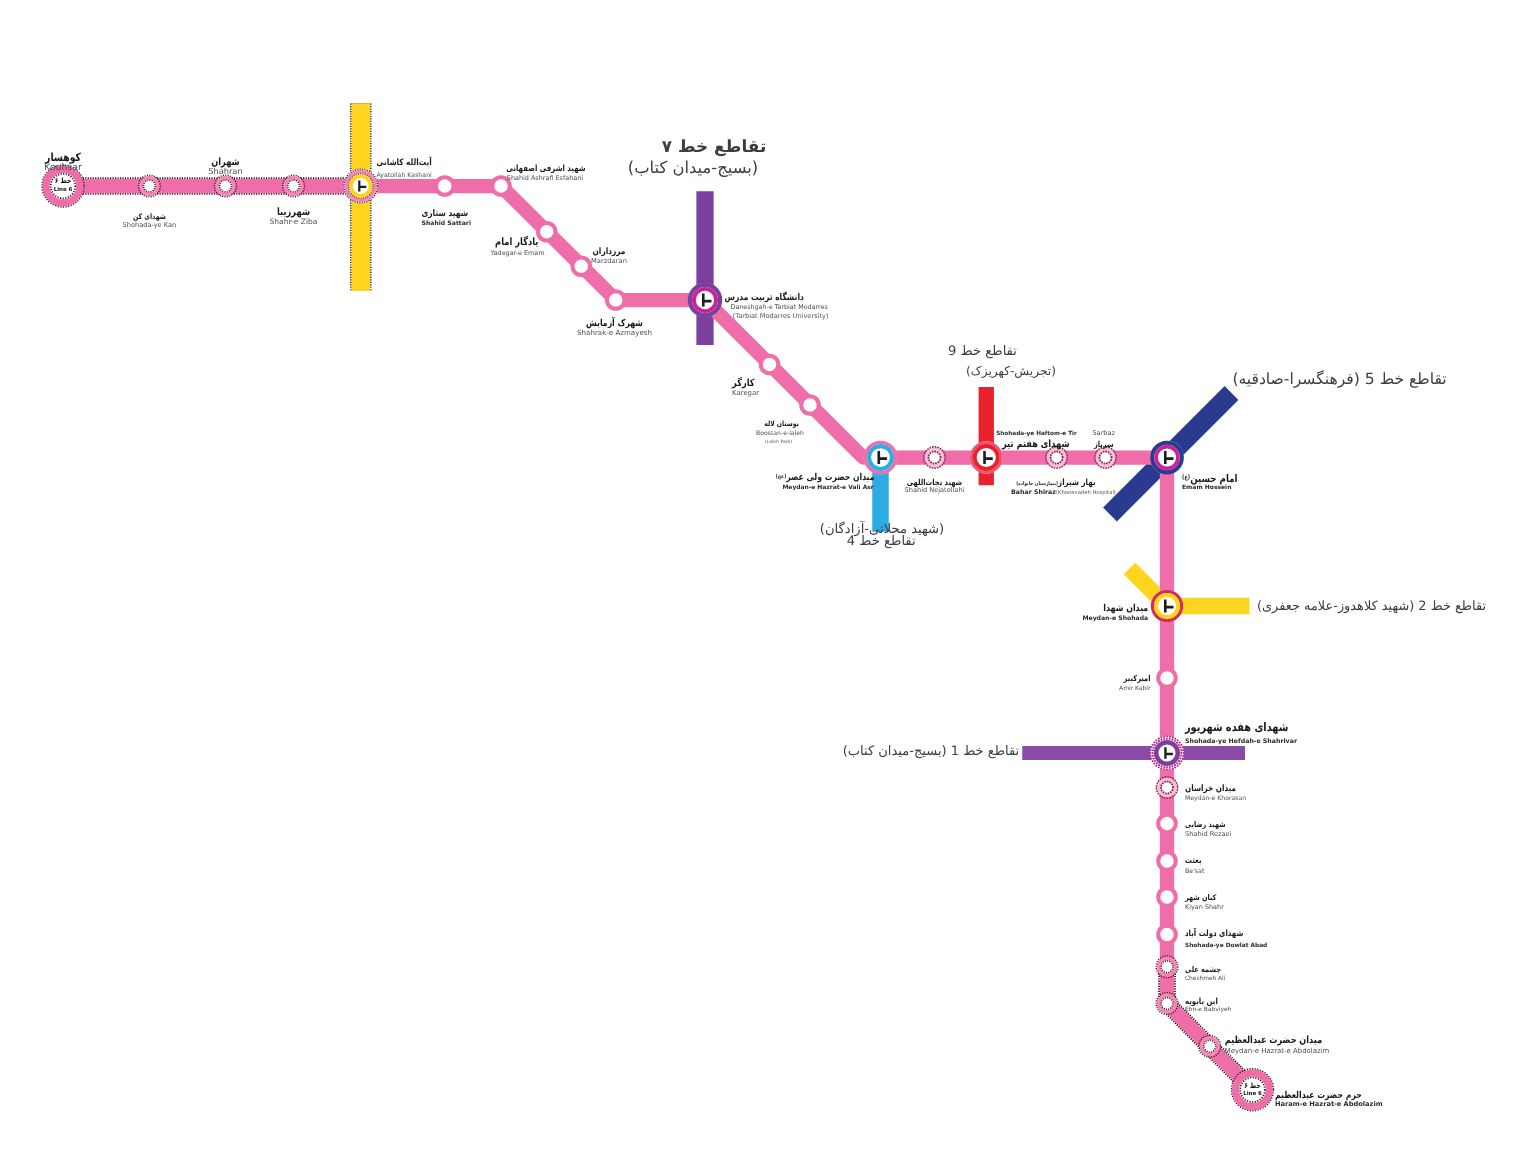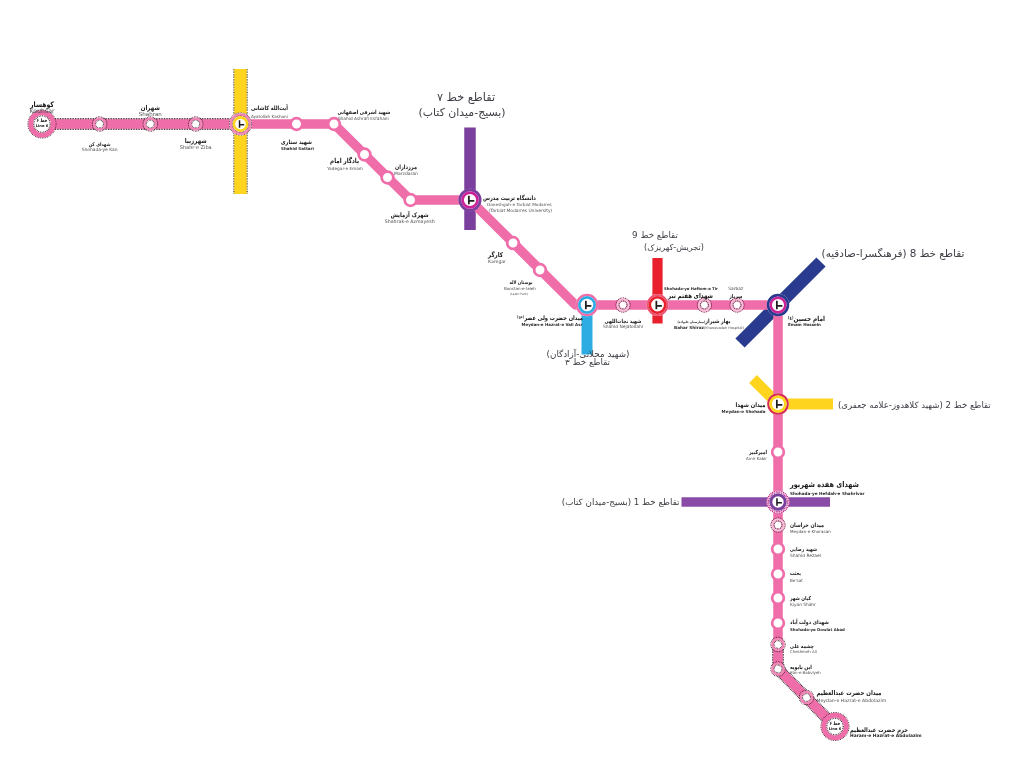--- a/index.html
+++ b/index.html
@@ -235,26 +235,26 @@
       <div class="lbl l" style="left: 790px; top: 618.1px; direction: rtl; --sy: 1.22;"><span style="font-size: 4.67492px; font-weight: 700; color: rgb(25, 25, 25);">شهدای دولت آباد</span></div>
       <div class="lbl l" style="left: 790px; top: 625.6px; direction: ltr;"><span style="font-size: 3.88521px; font-weight: 700; color: rgb(42, 42, 46);">Shohada-ye Dowlat Abad</span></div>
       <div class="lbl l" style="left: 790px; top: 641.9px; direction: rtl; --sy: 1.22;"><span style="font-size: 4.39585px; font-weight: 700; color: rgb(25, 25, 25);">چشمه علی</span></div>
       <div class="lbl l" style="left: 790px; top: 648.4px; direction: ltr;"><span style="font-size: 3.92192px; font-weight: 400; color: rgb(78, 78, 82);">Cheshmeh Ali</span></div>
       <div class="lbl l" style="left: 790px; top: 662.9px; direction: rtl; --sy: 1.22;"><span style="font-size: 4.68428px; font-weight: 700; color: rgb(25, 25, 25);">ابن بابویه</span></div>
       <div class="lbl l" style="left: 790px; top: 669.4px; direction: ltr;"><span style="font-size: 3.95377px; font-weight: 400; color: rgb(78, 78, 82);">Ebn-e Babviyeh</span></div>
       <div class="lbl l" style="left: 816.5px; top: 689px; direction: rtl; --sy: 1.22;"><span style="font-size: 5.44668px; font-weight: 700; color: rgb(25, 25, 25);">میدان حضرت عبدالعظیم</span></div>
       <div class="lbl l" style="left: 816.5px; top: 696.6px; direction: ltr;"><span style="font-size: 4.64249px; font-weight: 400; color: rgb(78, 78, 82);">Meydan-e Hazrat-e Abdolazim</span></div>
       <div class="lbl l" style="left: 850px; top: 725.6px; direction: rtl; --sy: 1.22;"><span style="font-size: 5.1743px; font-weight: 700; color: rgb(25, 25, 25);">حرم حضرت عبدالعظیم</span></div>
       <div class="lbl l" style="left: 850px; top: 732.4px; direction: ltr;"><span style="font-size: 4.43845px; font-weight: 700; color: rgb(42, 42, 46);">Haram-e Hazrat-e Abdolazim</span></div>
-      <div class="lbl c" style="left: 466px; top: 97.5px; direction: rtl; font-size: 11.2512px; font-weight: 400; color: rgb(60, 60, 68);">تقاطع خط ۷</div>
+      <div class="lbl c" style="left: 476px; top: 97.5px; direction: rtl; font-size: 11.2512px; font-weight: 700; color: rgb(60, 60, 68);">تقاطع خط ۷</div>
       <div class="lbl c" style="left: 462px; top: 112.5px; direction: rtl; font-size: 10.9143px; font-weight: 400; color: rgb(60, 60, 68);">(بسیج-میدان کتاب)</div>
       <div class="lbl c" style="left: 655px; top: 234.5px; direction: rtl; font-size: 8.72937px; font-weight: 400; color: rgb(60, 60, 68);">تقاطع خط 9</div>
       <div class="lbl c" style="left: 655px; top: 246.7px; direction: rtl; font-size: 8.12903px; font-weight: 400; color: rgb(60, 60, 68); margin-left: 19px;">(تجریش-کهریزک)</div>
-      <div class="lbl c" style="left: 893px; top: 253px; direction: rtl; font-size: 10.3967px; font-weight: 400; color: rgb(60, 60, 68);">تقاطع خط 8 (فرهنگسرا-صادقیه)</div>
-      <div class="lbl c" style="left: 587.5px; top: 361.7px; direction: rtl; font-size: 8.72937px; font-weight: 400; color: rgb(60, 60, 68);">تقاطع خط ۳</div>
+      <div class="lbl c" style="left: 893px; top: 253px; direction: rtl; font-size: 10.3967px; font-weight: 400; color: rgb(60, 60, 68);">تقاطع خط 5 (فرهنگسرا-صادقیه)</div>
+      <div class="lbl c" style="left: 587.5px; top: 361.7px; direction: rtl; font-size: 8.72937px; font-weight: 400; color: rgb(60, 60, 68);">تقاطع خط 4</div>
       <div class="lbl c" style="left: 588px; top: 354px; direction: rtl; font-size: 8.76522px; font-weight: 400; color: rgb(60, 60, 68);">(شهید محلاتی-آزادگان)</div>
       <div class="lbl l" style="left: 838px; top: 404.8px; direction: rtl; font-size: 8.60402px; font-weight: 400; color: rgb(60, 60, 68);">تقاطع خط 2 (شهید کلاهدوز-علامه جعفری)</div>
       <div class="lbl r" style="left: 679.5px; top: 502px; direction: rtl; font-size: 8.70216px; font-weight: 400; color: rgb(60, 60, 68);">تقاطع خط 1 (بسیج-میدان کتاب)</div>
       <div class="lbl c" style="left: 42px; top: 121.1px; --sy: 1.22; direction: rtl; font-size: 4.00186px; font-weight: 700; color: rgb(17, 17, 17);">خط ۶</div>
       <div class="lbl c" style="left: 42px; top: 127.2px; direction: ltr; font-size: 3.66534px; font-weight: 700; color: rgb(17, 17, 17);">Line 6</div>
       <div class="lbl c" style="left: 835px; top: 723.6px; --sy: 1.22; direction: rtl; font-size: 4.00186px; font-weight: 700; color: rgb(17, 17, 17);">خط ۶</div>
       <div class="lbl c" style="left: 835px; top: 729.7px; direction: ltr; font-size: 3.66534px; font-weight: 700; color: rgb(17, 17, 17);">Line 6</div>
     </div>
 </div>
 

